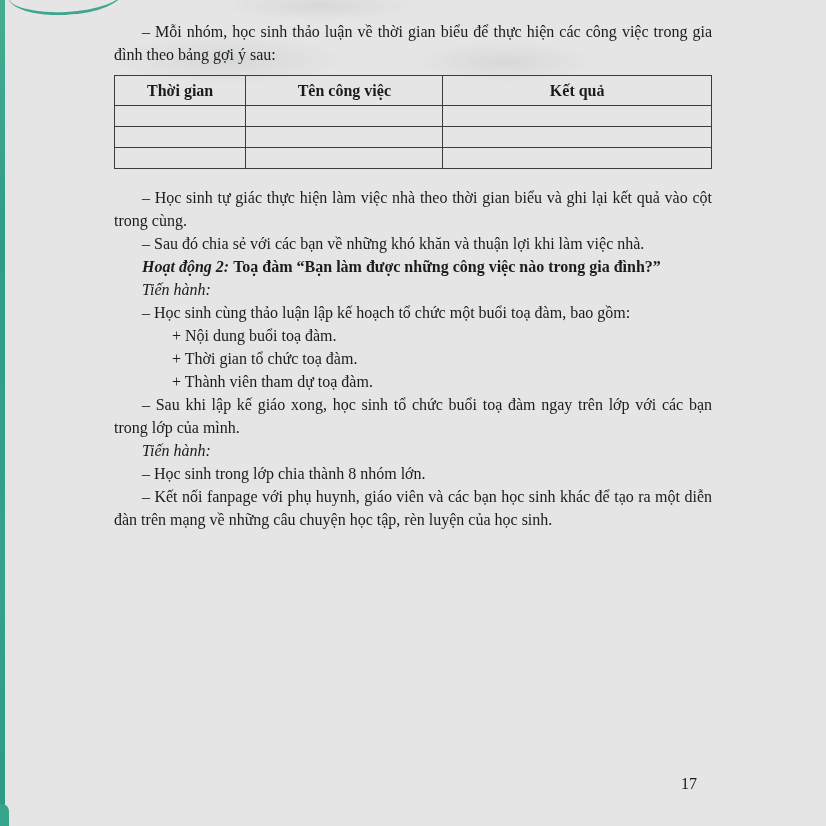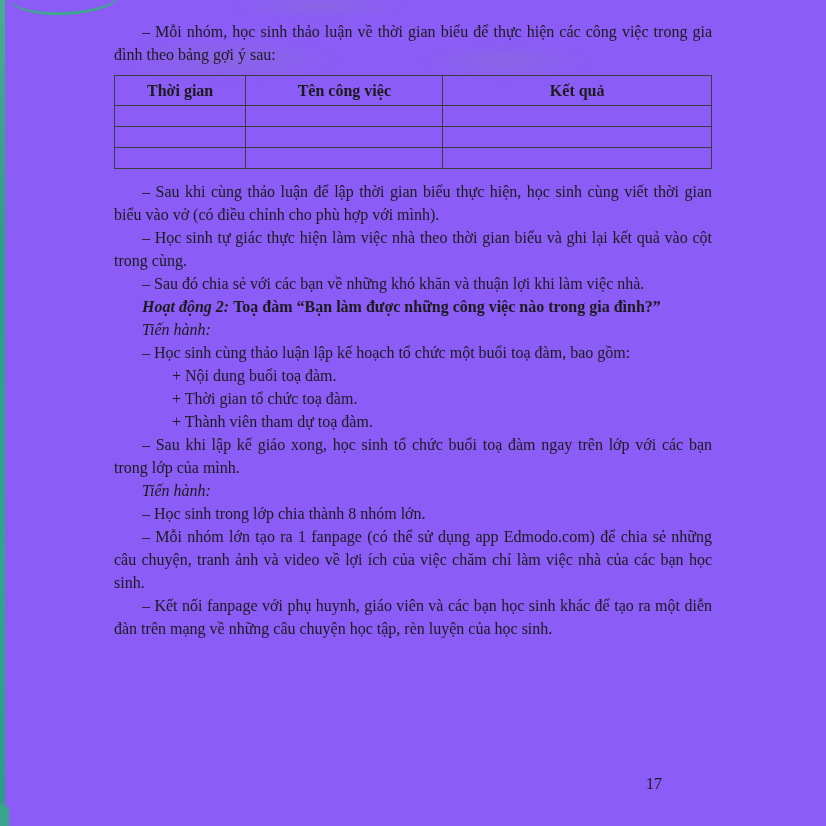--- a/index.html
+++ b/index.html
@@ -5,21 +5,21 @@
   * { box-sizing: border-box; margin: 0; padding: 0; }
   html, body { background: #e8e8e8; }
   body {
     width: 826px; height: 826px;
     position: relative;
     overflow: hidden;
     background: #ffffff;
     font-family: "Liberation Serif", "DejaVu Serif", serif;
     color: #1b1b1b;
   }
-  .page { position: absolute; inset: 0; background: #8b5cf6; }
+  .page { position: absolute; inset: 0; background: #e5e5e5; }
 
   
   .scan-strip {
     position: absolute; left: 0; top: 0; width: 5px; height: 826px;
     background: linear-gradient(180deg, #47ac94, #2f9c85 30%, #35a38c 70%, #2d9a83);
   }
   .scan-arc {
     position: absolute; left: 8px; top: -27px; width: 115px; height: 42px;
     border-bottom: 3px solid #3fa78f; border-radius: 50%;
     transform: rotate(-3deg);
@@ -40,28 +40,28 @@
   .content {
     position: absolute; left: 114px; top: 20px; width: 598px;
     font-size: 16px; line-height: 23px; text-align: justify;
   }
   p.para { text-indent: 28px; margin: 0; }
   p.plus { padding-left: 58px; text-indent: 0; margin: 0; text-align: left; }
   .ital  { font-style: italic; }
   .blabel { font-weight: bold; font-style: italic; }
   .btitle { font-weight: bold; }
 
-  table.grid { width: 100%; border-collapse: collapse; margin: 9px 0 11px 0; }
+  table.grid { width: 100%; border-collapse: collapse; margin: 9px 0 17px 0; }
   .grid th {
     border: 1px solid #3c3c3c; font-weight: bold; text-align: center;
     padding: 3px 4px; font-size: 16px; text-indent: 0;
   }
   .grid td { border: 1px solid #3c3c3c; height: 21px; }
 
-  .page-number { position: absolute; left: 646px; top: 775px; font-size: 16px; }
+  .page-number { position: absolute; left: 681px; top: 775px; font-size: 16px; }
 </style>
 </head>
 <body>
 
 <div class="page">
 
   <div class="scan-strip"></div>
   <div class="scan-arc"></div>
   <div class="scan-corner"></div>
   <div class="smudge s1"></div>
@@ -97,40 +97,38 @@
           <td></td>
         </tr>
         <tr>
           <td></td>
           <td></td>
           <td></td>
         </tr>
       </tbody>
     </table>
 
-    <p class="para">– Sau khi cùng thảo luận để lập thời gian biểu thực hiện, học sinh cùng viết thời gian biểu vào vở (có điều chỉnh cho phù hợp với mình).</p>
     <p class="para">– Học sinh tự giác thực hiện làm việc nhà theo thời gian biểu và ghi lại kết quả vào cột trong cùng.</p>
     <p class="para">– Sau đó chia sẻ với các bạn về những khó khăn và thuận lợi khi làm việc nhà.</p>
 
     <p class="para">
       <span class="blabel">Hoạt động 2:</span>
       <span class="btitle">Toạ đàm “Bạn làm được những công việc nào trong gia đình?”</span>
     </p>
     <p class="para ital">Tiến hành:</p>
     <p class="para">– Học sinh cùng thảo luận lập kế hoạch tổ chức một buổi toạ đàm, bao gồm:</p>
 
     <p class="plus">+ Nội dung buổi toạ đàm.</p>
     <p class="plus">+ Thời gian tổ chức toạ đàm.</p>
     <p class="plus">+ Thành viên tham dự toạ đàm.</p>
 
     <p class="para">– Sau khi lập kế giáo xong, học sinh tổ chức buổi toạ đàm ngay trên lớp với các bạn trong lớp của mình.</p>
 
     <p class="para ital">Tiến hành:</p>
 
     <p class="para">– Học sinh trong lớp chia thành 8 nhóm lớn.</p>
-    <p class="para">– Mỗi nhóm lớn tạo ra 1 fanpage (có thể sử dụng app Edmodo.com) để chia sẻ những câu chuyện, tranh ảnh và video về lợi ích của việc chăm chỉ làm việc nhà của các bạn học sinh.</p>
     <p class="para">– Kết nối fanpage với phụ huynh, giáo viên và các bạn học sinh khác để tạo ra một diễn đàn trên mạng về những câu chuyện học tập, rèn luyện của học sinh.</p>
 
   </div>
 
   <div class="page-number">17</div>
 
 </div>
 
 </body></html>

